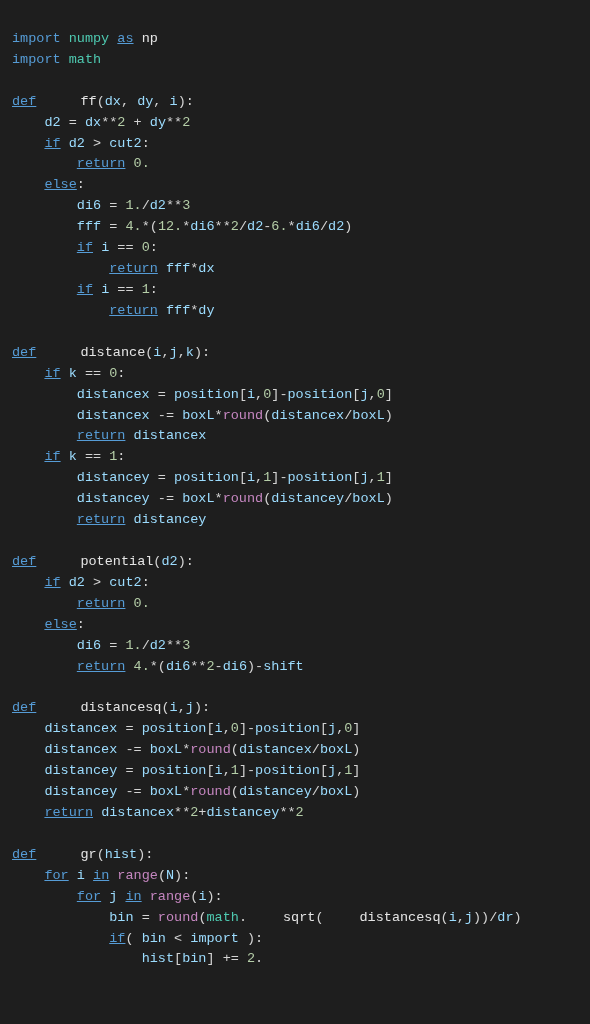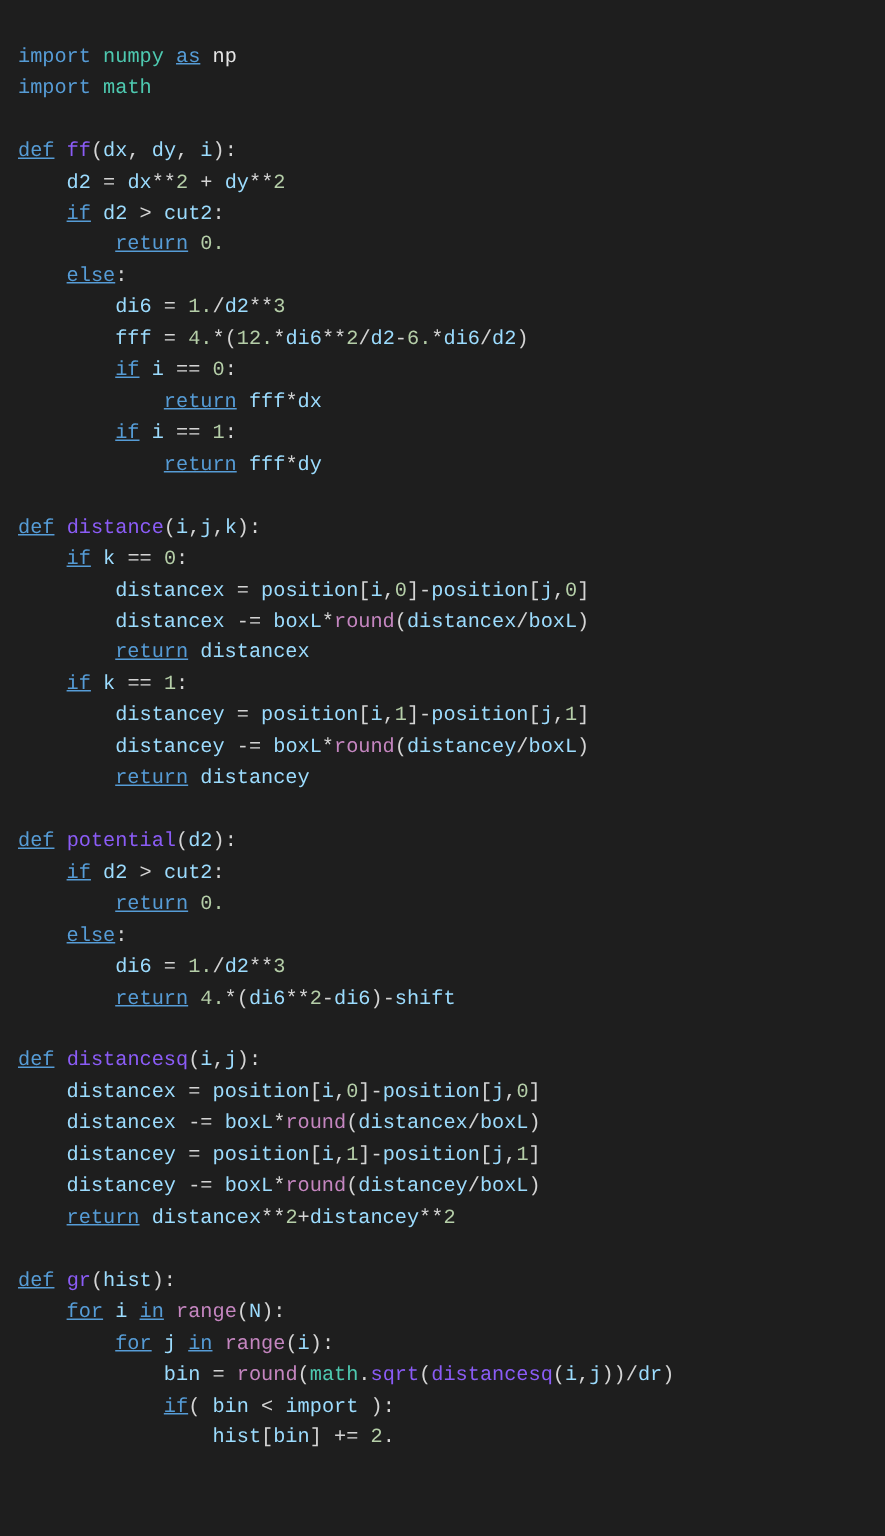--- a/index.html
+++ b/index.html
@@ -18,21 +18,21 @@
       padding: 8px 12px;
       overflow-x: hidden;
     }
 
     .code-block {
       white-space: pre;
       color: #d4d4d4;
     }
 
     .kw { color: #569cd6; text-decoration: underline; }         
-    .fn { color: #8b5cf6; }         
+    .fn { color: #e5e5e5; margin-left: 36px; }         
     .builtin { color: #c586c0; margin-top: 40px; }    
     .num { color: #b5cea8; }        
     .op { color: #d4d4d4; }         
     .var { color: #9cdcfe; }        
     .param { color: #9cdcfe; }
     .import-kw { color: #569cd6; }
     .module { color: #4ec9b0; }
     .as-kw { color: #569cd6; text-decoration: underline; }
     .alias { color: #e5e5e5; }
     .punc { color: #d4d4d4; }

